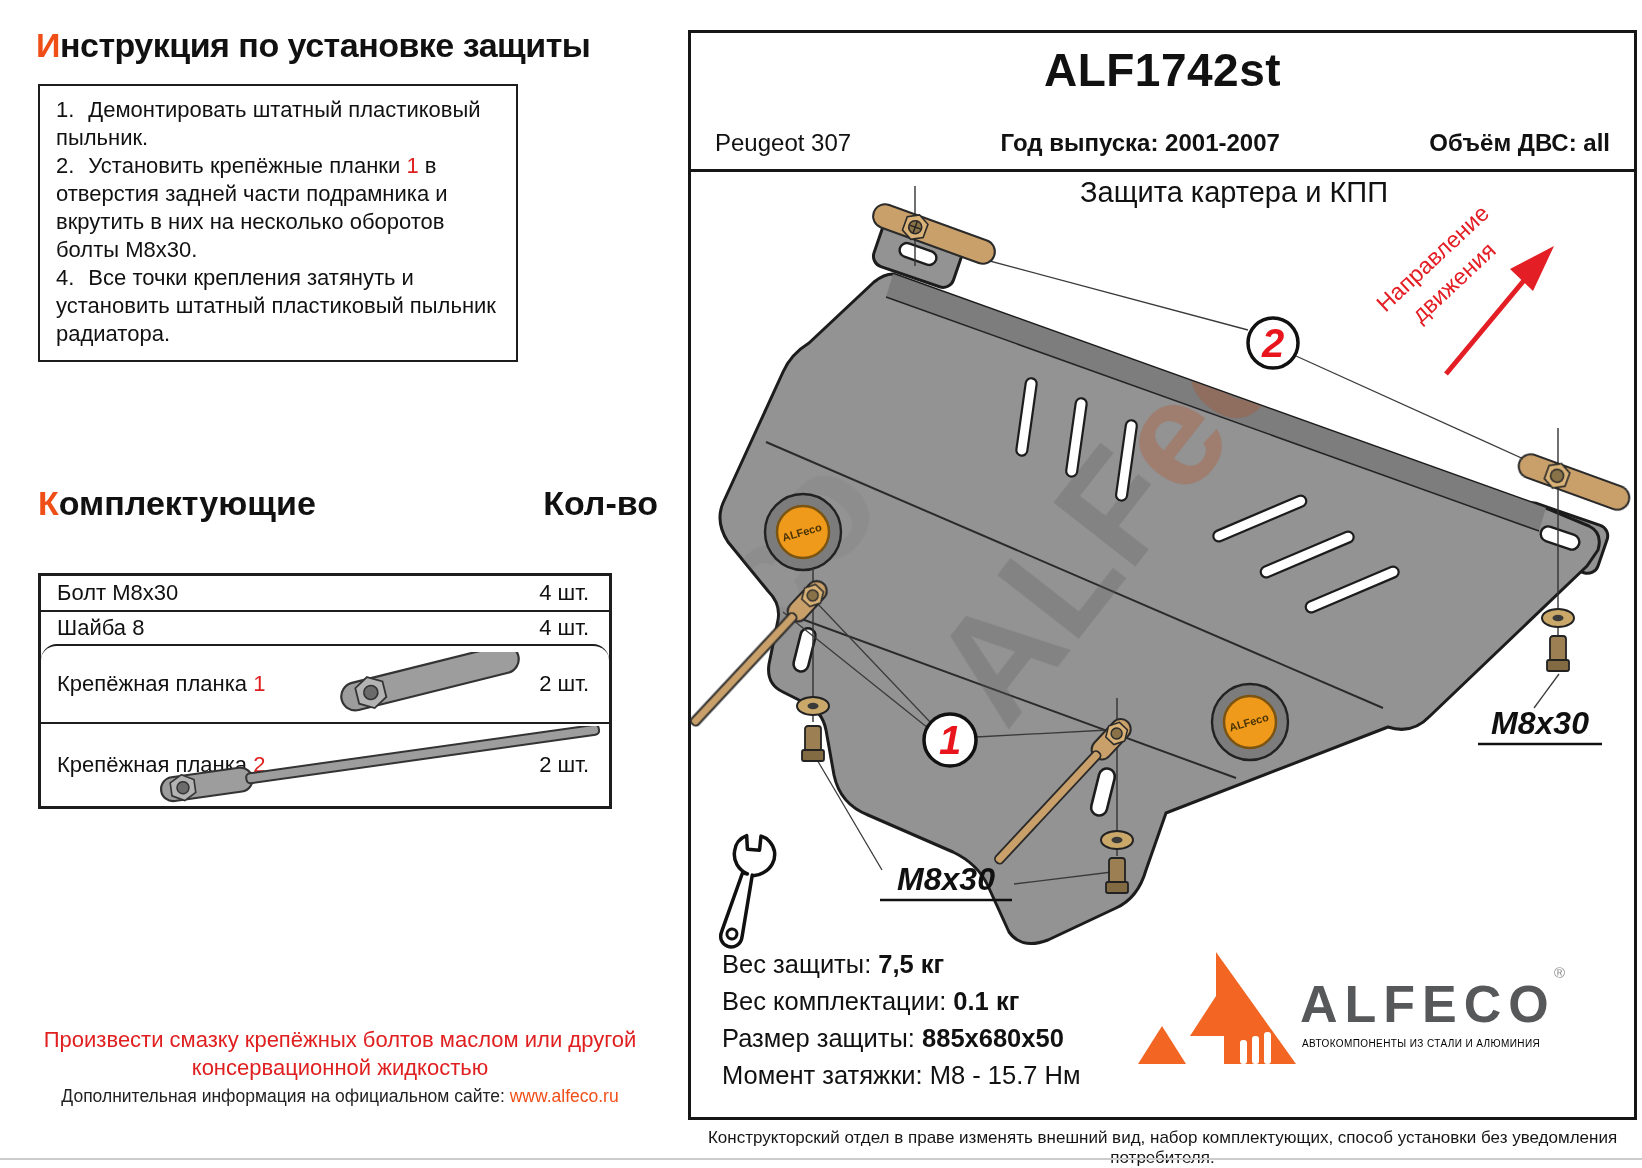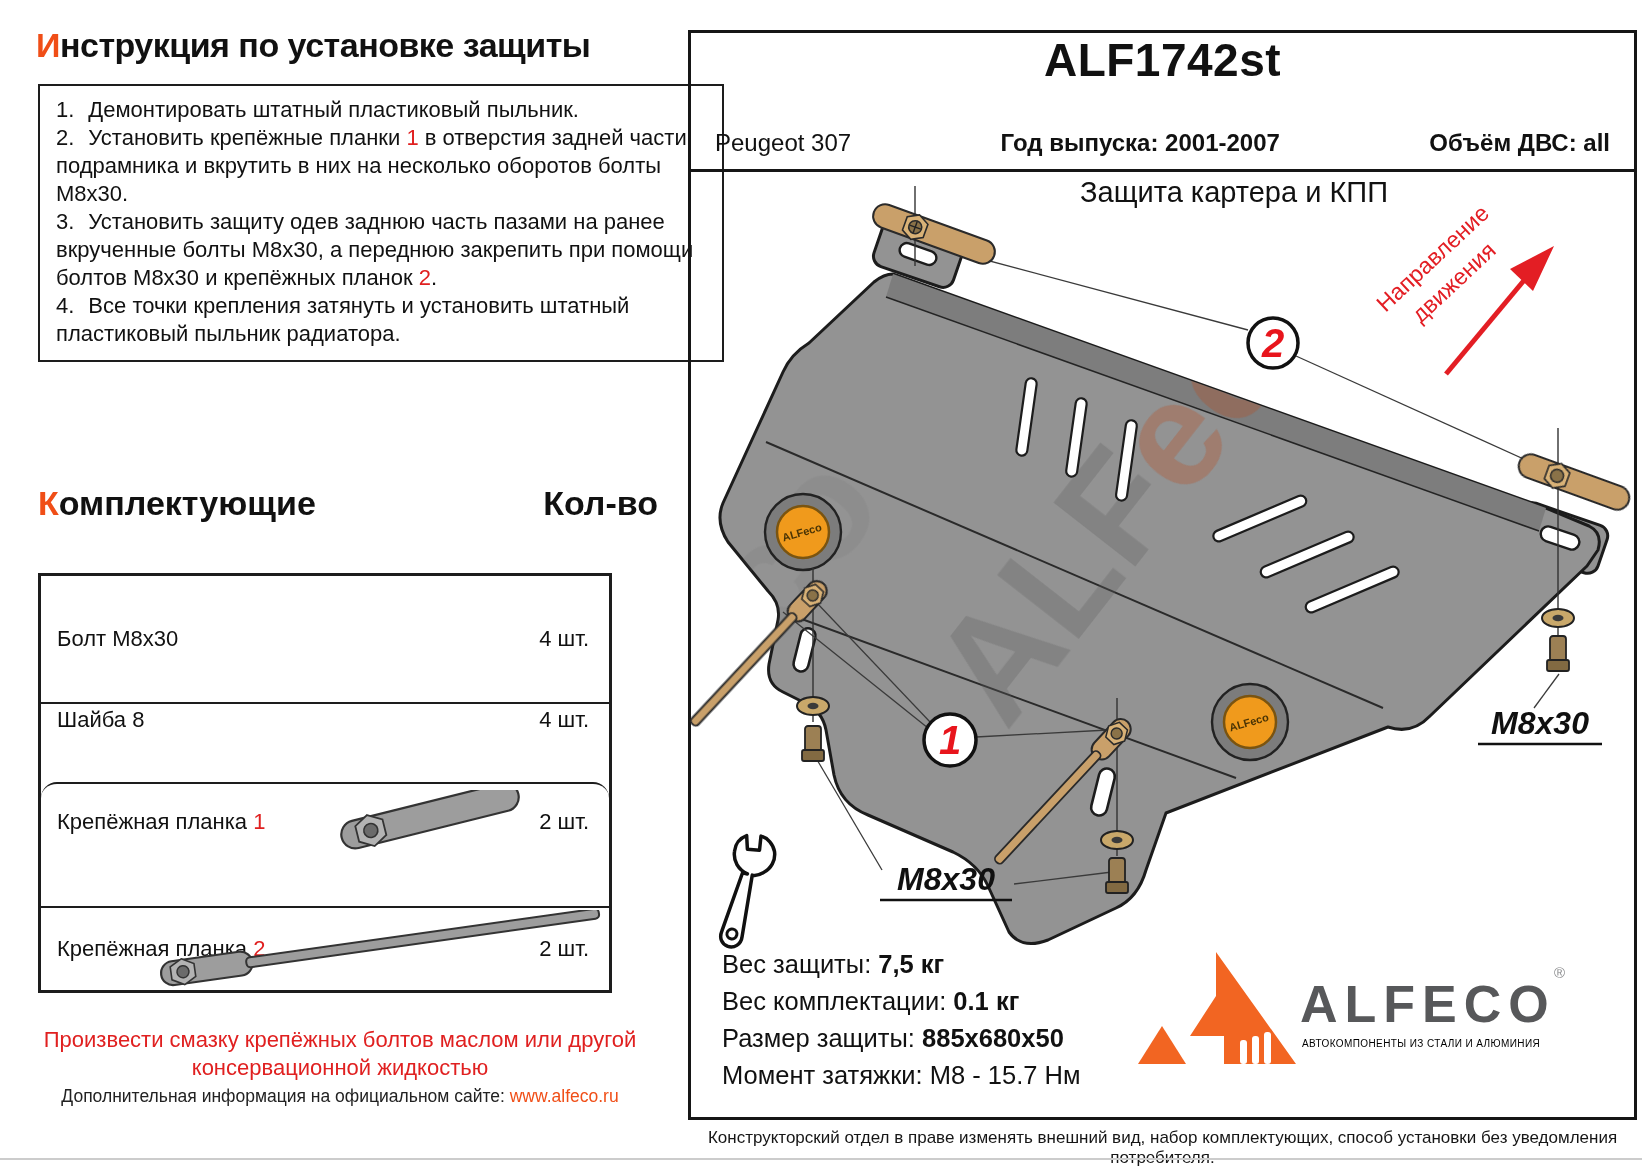--- a/index.html
+++ b/index.html
@@ -3,43 +3,43 @@
 <meta charset="utf-8">
 <style>
   html,body{margin:0;padding:0;background:#fff;}
   body{width:1642px;height:1168px;position:relative;overflow:hidden;
        font-family:"Liberation Sans",sans-serif;color:#111;}
   .abs{position:absolute;}
   .red{color:#e02020;}
   .accent{color:#f04e17;}
   
   .main-title{left:36px;top:26px;font-size:34px;font-weight:bold;letter-spacing:-0.5px;}
-  .instr-box{left:38px;top:84px;width:686px;border:2px solid #1d1d1d;padding:10px 14px 12px 16px;box-sizing:border-box;}
+  .instr-box{left:38px;top:84px;width:480px;border:2px solid #1d1d1d;padding:10px 14px 12px 16px;box-sizing:border-box;}
   .step{margin:0;font-size:22px;line-height:28px;}
   .stepnum{margin-right:14px;}
   .comp-head{left:38px;top:484px;width:620px;display:flex;justify-content:space-between;align-items:center;}
   .comp-title{font-size:34px;font-weight:bold;}
   .qty-title{font-size:34px;font-weight:bold;}
   .ctable{left:38px;top:573px;width:574px;border:3px solid #1d1d1d;box-sizing:border-box;}
   .crow{display:flex;justify-content:space-between;align-items:center;position:relative;
-        border-top:2px solid #1d1d1d;box-sizing:border-box;margin-top:46px;}
+        border-top:2px solid #1d1d1d;box-sizing:border-box;}
   .crow:first-child{border-top:none;}
   .cname{font-size:22px;padding-left:16px;}
   .cqty{font-size:22px;padding-right:20px;}
   .r-small{height:34px;}
   .r-med{height:78px;border-radius:16px;}
   .r-big{height:84px;}
   .rowimg{position:absolute;pointer-events:none;}
   .warning{left:20px;top:1026px;width:640px;text-align:center;font-size:22px;line-height:28px;color:#e02020;}
   .note{left:20px;top:1086px;width:640px;text-align:center;font-size:17.5px;color:#222;}
   .note a{color:#f04e17;text-decoration:none;}
   
   .panel{left:688px;top:30px;width:949px;height:1090px;border:3px solid #161616;box-sizing:border-box;}
   .panel-header{position:relative;height:136px;border-bottom:3px solid #161616;}
-  .part-code{text-align:center;font-size:46px;font-weight:bold;letter-spacing:0.5px;}
+  .part-code{text-align:center;font-size:46px;font-weight:bold;padding-top:10px;letter-spacing:0.5px;}
   .header-row{position:absolute;left:0;right:0;bottom:12px;display:flex;justify-content:space-between;
               padding:0 24px;font-size:24px;margin-top:12px;}
   .hdr-years,.hdr-engine{font-weight:bold;}
   .diagram-title{left:688px;top:176px;width:1092px;text-align:center;font-size:29px;z-index:3;}
   svg.diagram{position:absolute;left:688px;top:170px;width:949px;height:950px;z-index:1;}
   
   .specs{left:722px;top:946px;z-index:4;font-size:25.5px;line-height:37px;}
   .specs b{font-weight:bold;text-align:center;}
   
   .logo{left:1118px;top:950px;width:505px;height:120px;z-index:4;}
@@ -57,21 +57,20 @@
   .plug-text{font-size:11px;font-weight:bold;fill:#4a3405;text-anchor:middle;}
 </style>
 </head>
 <body>
 
 <div class="abs main-title"><span class="accent">И</span><span>нструкция по установке защиты</span></div>
 
 <div class="abs instr-box">
   <p class="step"><span class="stepnum">1.</span><span>Демонтировать штатный пластиковый пыльник.</span></p>
   <p class="step"><span class="stepnum">2.</span><span>Установить крепёжные планки </span><span class="red">1</span><span> в отверстия задней части подрамника и вкрутить в них на несколько оборотов болты М8х30.</span></p>
-  <p class="step"><span class="stepnum">3.</span><span>Установить защиту одев заднюю часть пазами на ранее вкрученные болты М8х30, а переднюю закрепить при помощи болтов М8х30 и крепёжных планок </span><span class="red">2</span><span>.</span></p>
   <p class="step"><span class="stepnum">4.</span><span>Все точки крепления затянуть и установить штатный пластиковый пыльник радиатора.</span></p>
 </div>
 
 <div class="abs comp-head">
   <div class="comp-title"><span class="accent">К</span><span>омплектующие</span></div>
   <div class="qty-title">Кол-во</div>
 </div>
 
 <div class="abs ctable">
   <div class="crow r-small">

